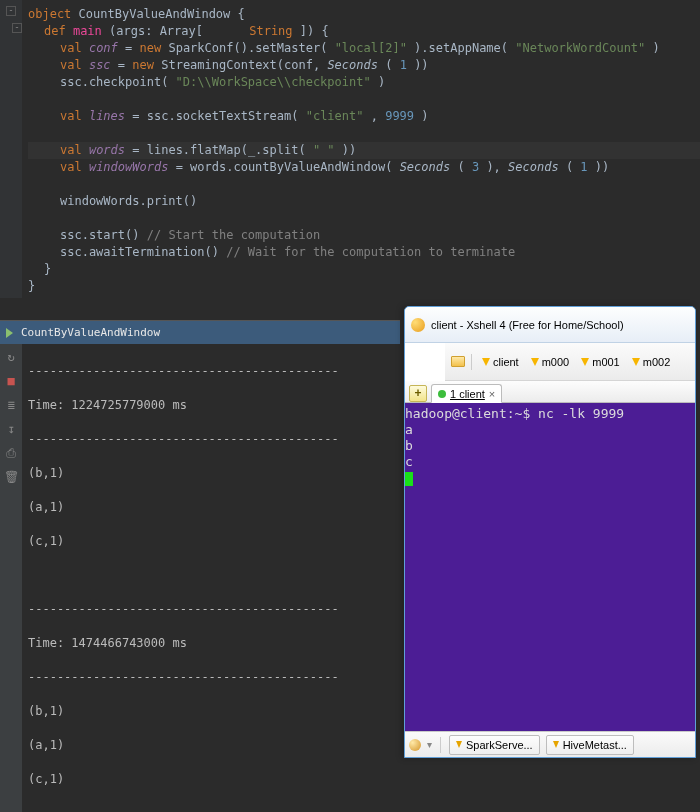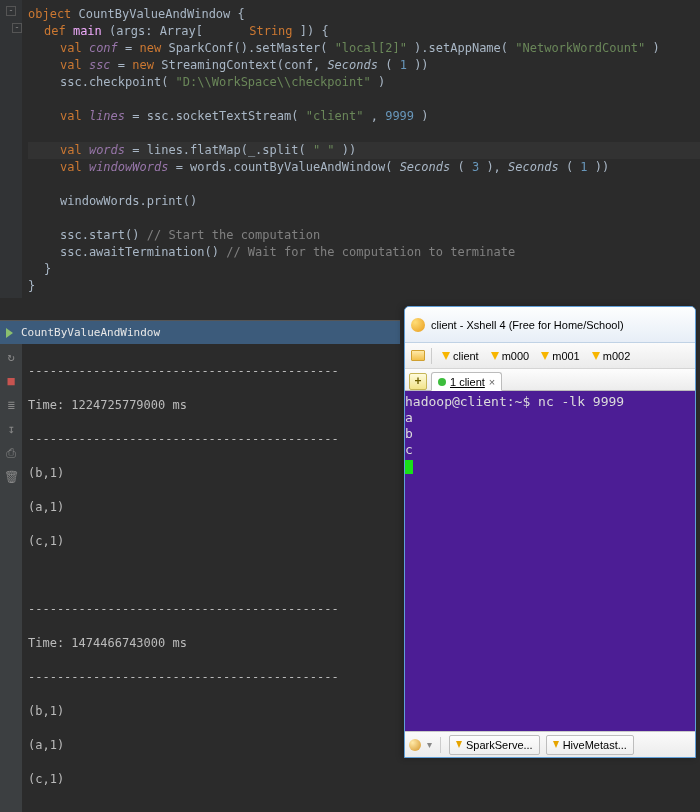--- a/index.html
+++ b/index.html
@@ -38,21 +38,21 @@
     line-height: 7px;
   }
   .code-block {
     padding-left: 28px;
     line-height: 17px;
     white-space: nowrap;
   }
   .kw { color: #cc7832; }
   .str { color: #6a8759; }
   .typ { color: #cc7832; margin-left: 39px; }
-  .fn { color: #f0abfc; }
+  .fn { color: #ec4899; }
   .cls { color: #a9b7c6; }
   .pur { color: #9876aa; font-style: italic; }
   .cmt { color: #808080; }
   .num { color: #6897bb; }
   .hl-line { background: #323232; }
 
   .run-header {
     position: absolute;
     top: 320px;
     left: 0;
@@ -136,27 +136,28 @@
     gap: 6px;
     border-radius: 5px 5px 0 0;
   }
   .xshell-icon {
     width: 14px;
     height: 14px;
     border-radius: 50%;
     background: radial-gradient(circle at 30% 30%, #ffdd77, #e89c1c);
   }
   .xshell-toolbar1 {
-    height: 26px;
+    height: 38px;
     background: linear-gradient(#fbfbfb, #ebebeb);
     border-bottom: 1px solid #d5d5d5;
     display: flex;
     align-items: center;
     padding: 0 6px;
     gap: 4px;
+    margin-left: 40px;
   }
   .tb-sep {
     width: 1px;
     height: 16px;
     background: #ccc;
     margin: 0 2px;
   }
   .tb-btn {
     display: inline-flex;
     align-items: center;

